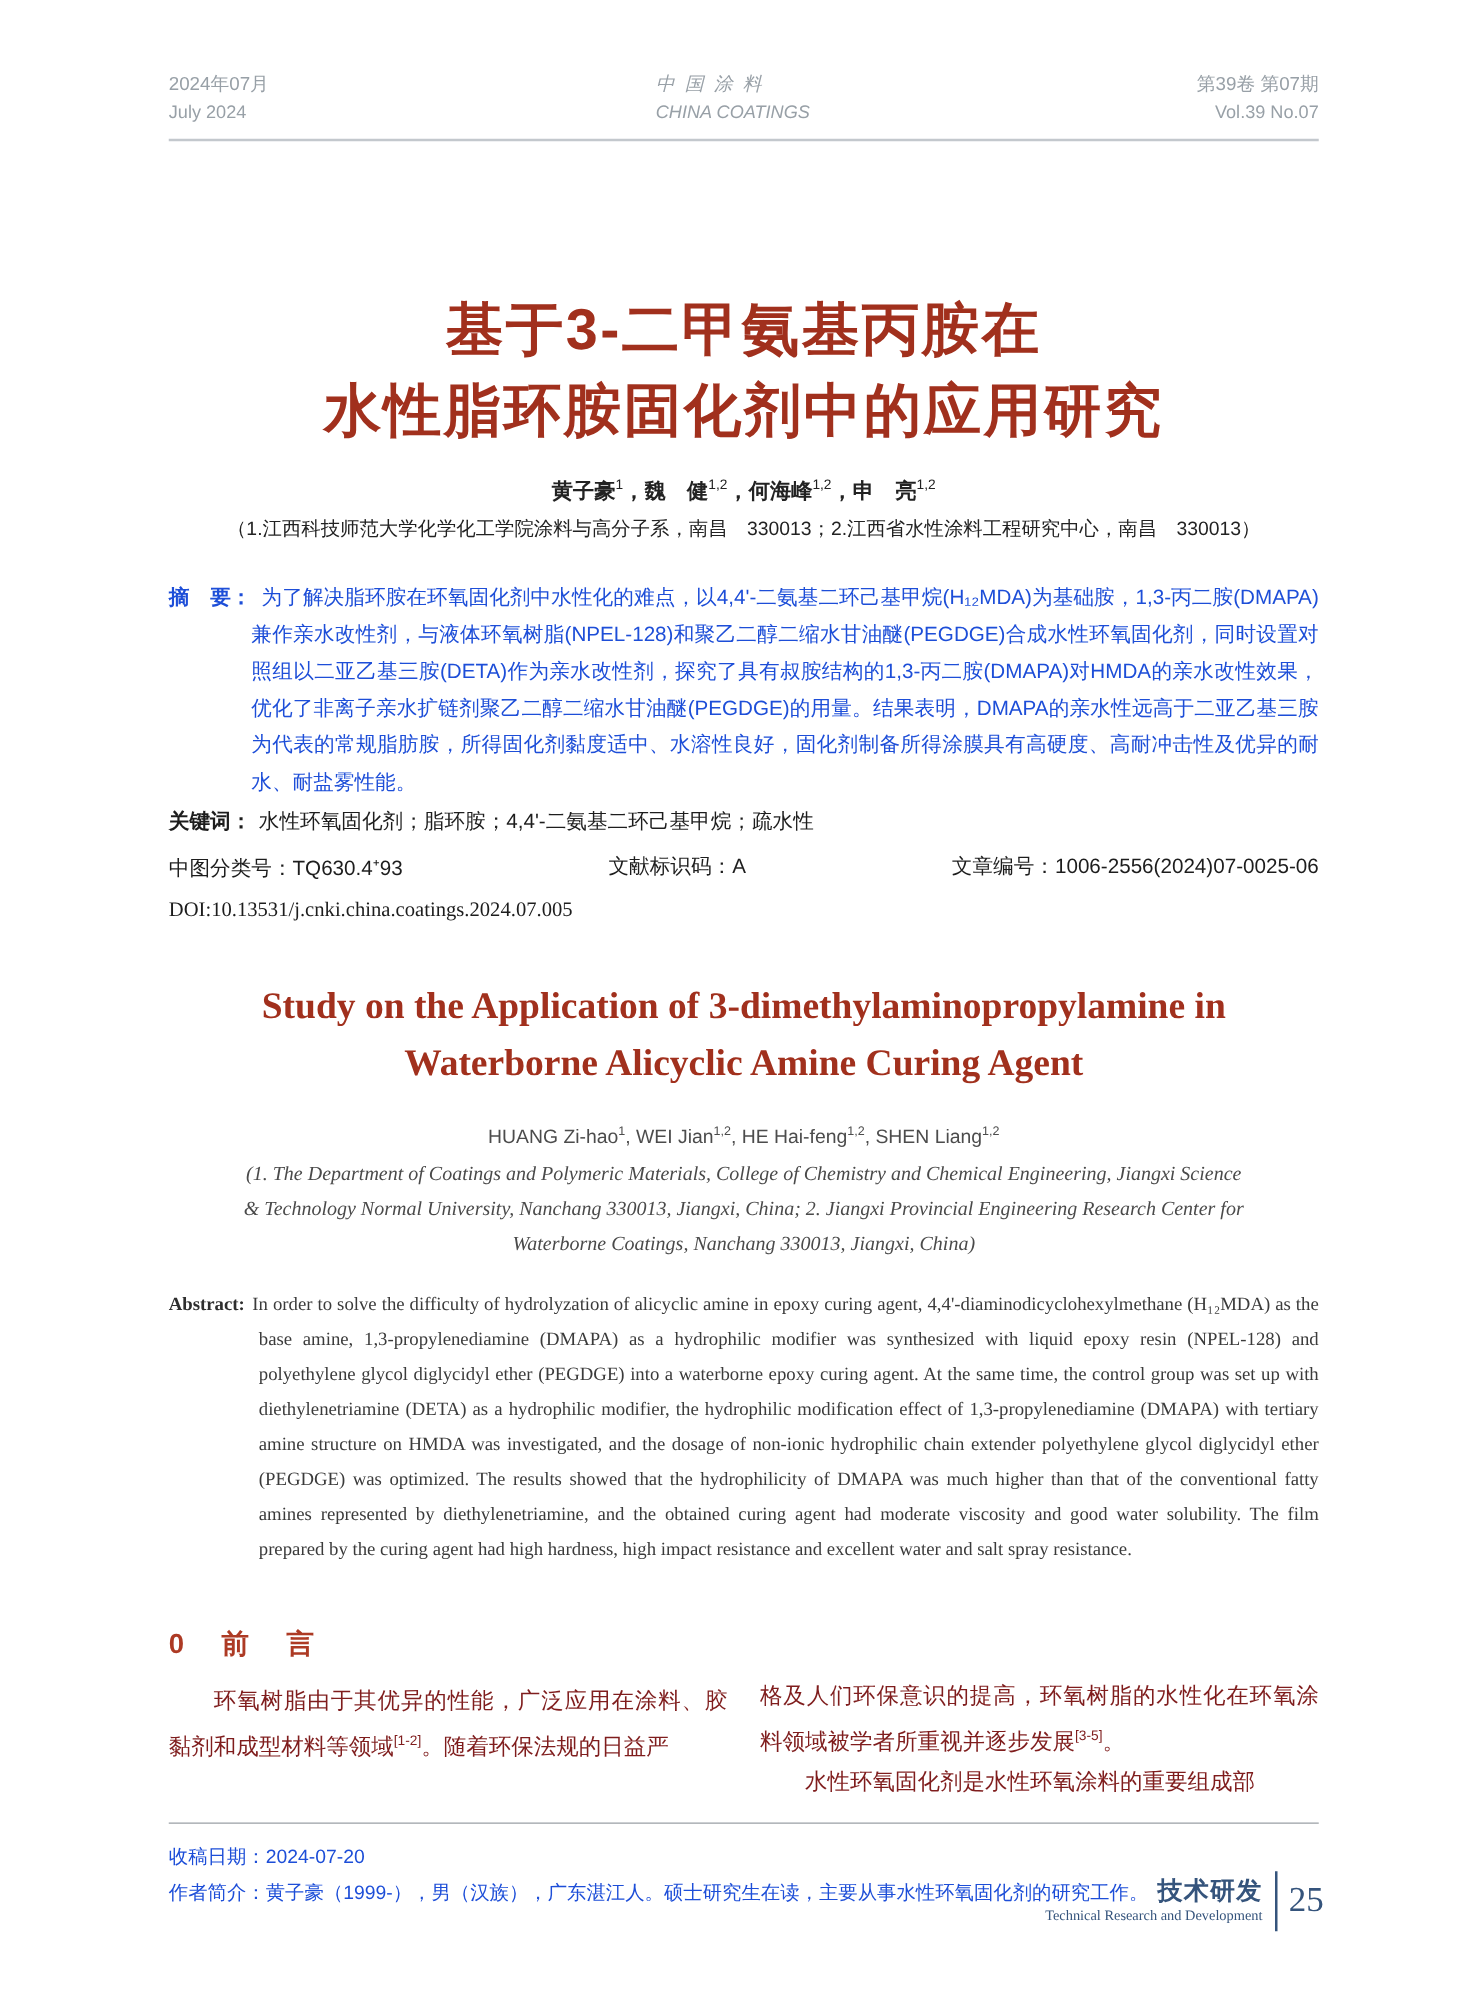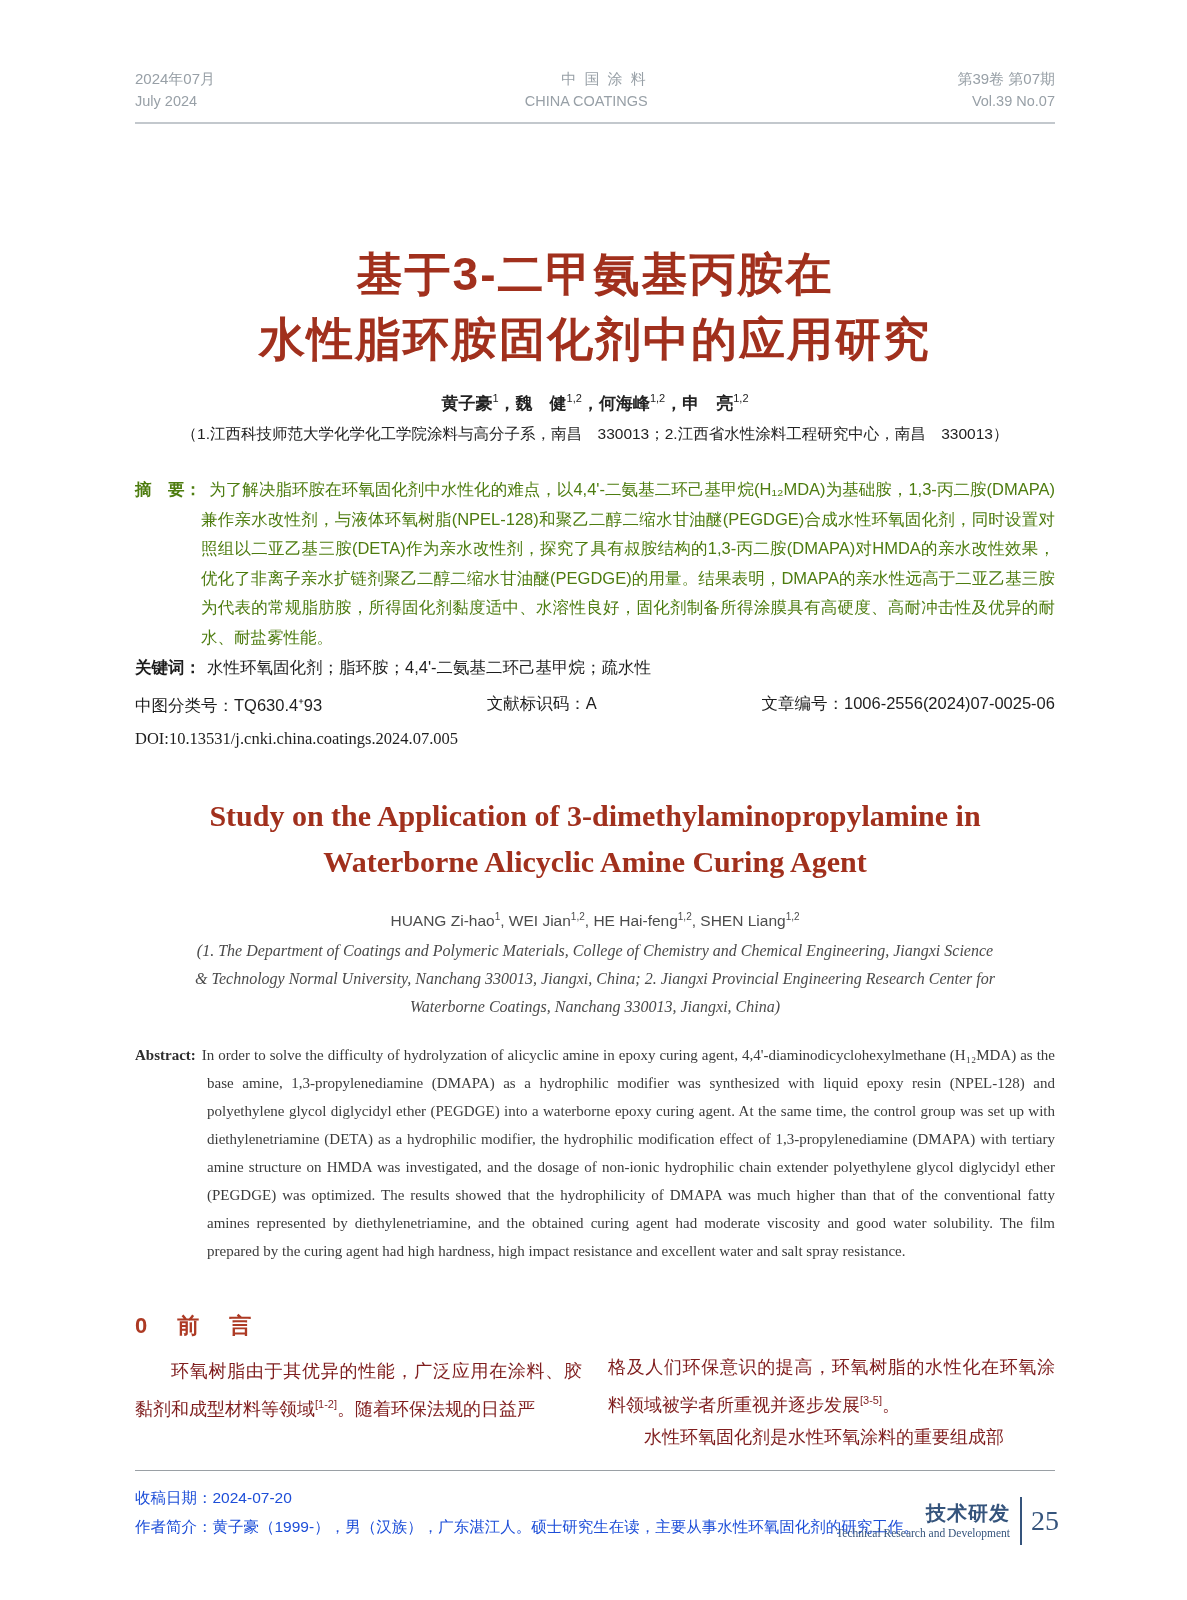--- a/index.html
+++ b/index.html
@@ -1,41 +1,41 @@
 <!DOCTYPE html>
 <html><head>
 <meta charset="utf-8">
 <style>
   * { margin:0; padding:0; box-sizing:border-box; }
   html,body { background:#ffffff; }
   body {
     width:1187px; height:1600px; position:relative; overflow:hidden;
     font-family:"Liberation Sans", sans-serif; color:#1f1f1f;
   }
-  .page { padding:11px 132px 0 135px; position:relative; }
+  .page { padding:0 132px 0 135px; position:relative; }
 
   
   .jheader { padding-top:56px; display:flex; justify-content:space-between; align-items:flex-end;
              color:#98a0a7; font-size:15px; line-height:23px; }
   .jheader .cell { white-space:nowrap; }
-  .jheader .c-center { text-align:right; letter-spacing:2px; }
+  .jheader .c-center { text-align:left; letter-spacing:2px;font-style:italic; }
   .jheader .c-right { text-align:right; }
   .jheader .en { letter-spacing:0; font-size:14.5px; }
   .header-rule { border:none; border-top:2px solid #c3c8cd; margin-top:9px; }
 
   
   .title-cn { margin-top:118px; text-align:center; color:#a1301d; font-weight:900;
               font-size:46px; line-height:65px; letter-spacing:2px; }
   .authors-cn { margin-top:20px; text-align:center; font-size:17px; font-weight:700; color:#222; }
   .authors-cn sup { font-weight:400; font-size:11px; }
   .affil-cn { margin-top:9px; text-align:center; font-size:15.5px; color:#222; }
 
   
   .abstract-cn { margin-top:30px; font-size:16.5px; line-height:29.5px; text-align:justify;
-                 padding-left:66px; text-indent:-66px; color:#4d7c0f; }
+                 padding-left:66px; text-indent:-66px; color:#1d4ed8; }
   .abstract-cn .lab { font-weight:700; margin-right:8px; }
   .keywords-cn { margin-top:5px; font-size:16.5px; color:#1d1d1d; }
   .keywords-cn .lab { font-weight:700; margin-right:6px; }
   .meta-row { margin-top:14px; display:flex; justify-content:space-between; font-size:16.5px; color:#1d1d1d;gap:24px; }
   .doi-line { margin-top:12px; font-family:"Liberation Serif", serif; font-size:16.5px; color:#1d1d1d; }
 
   
   .title-en { margin-top:44px; text-align:center; color:#a1301d; font-weight:700;
               font-family:"Liberation Serif", serif; font-size:30px; line-height:46px; }
   .authors-en { margin-top:26px; text-align:center; font-size:15.5px; color:#4c4c4c; }

